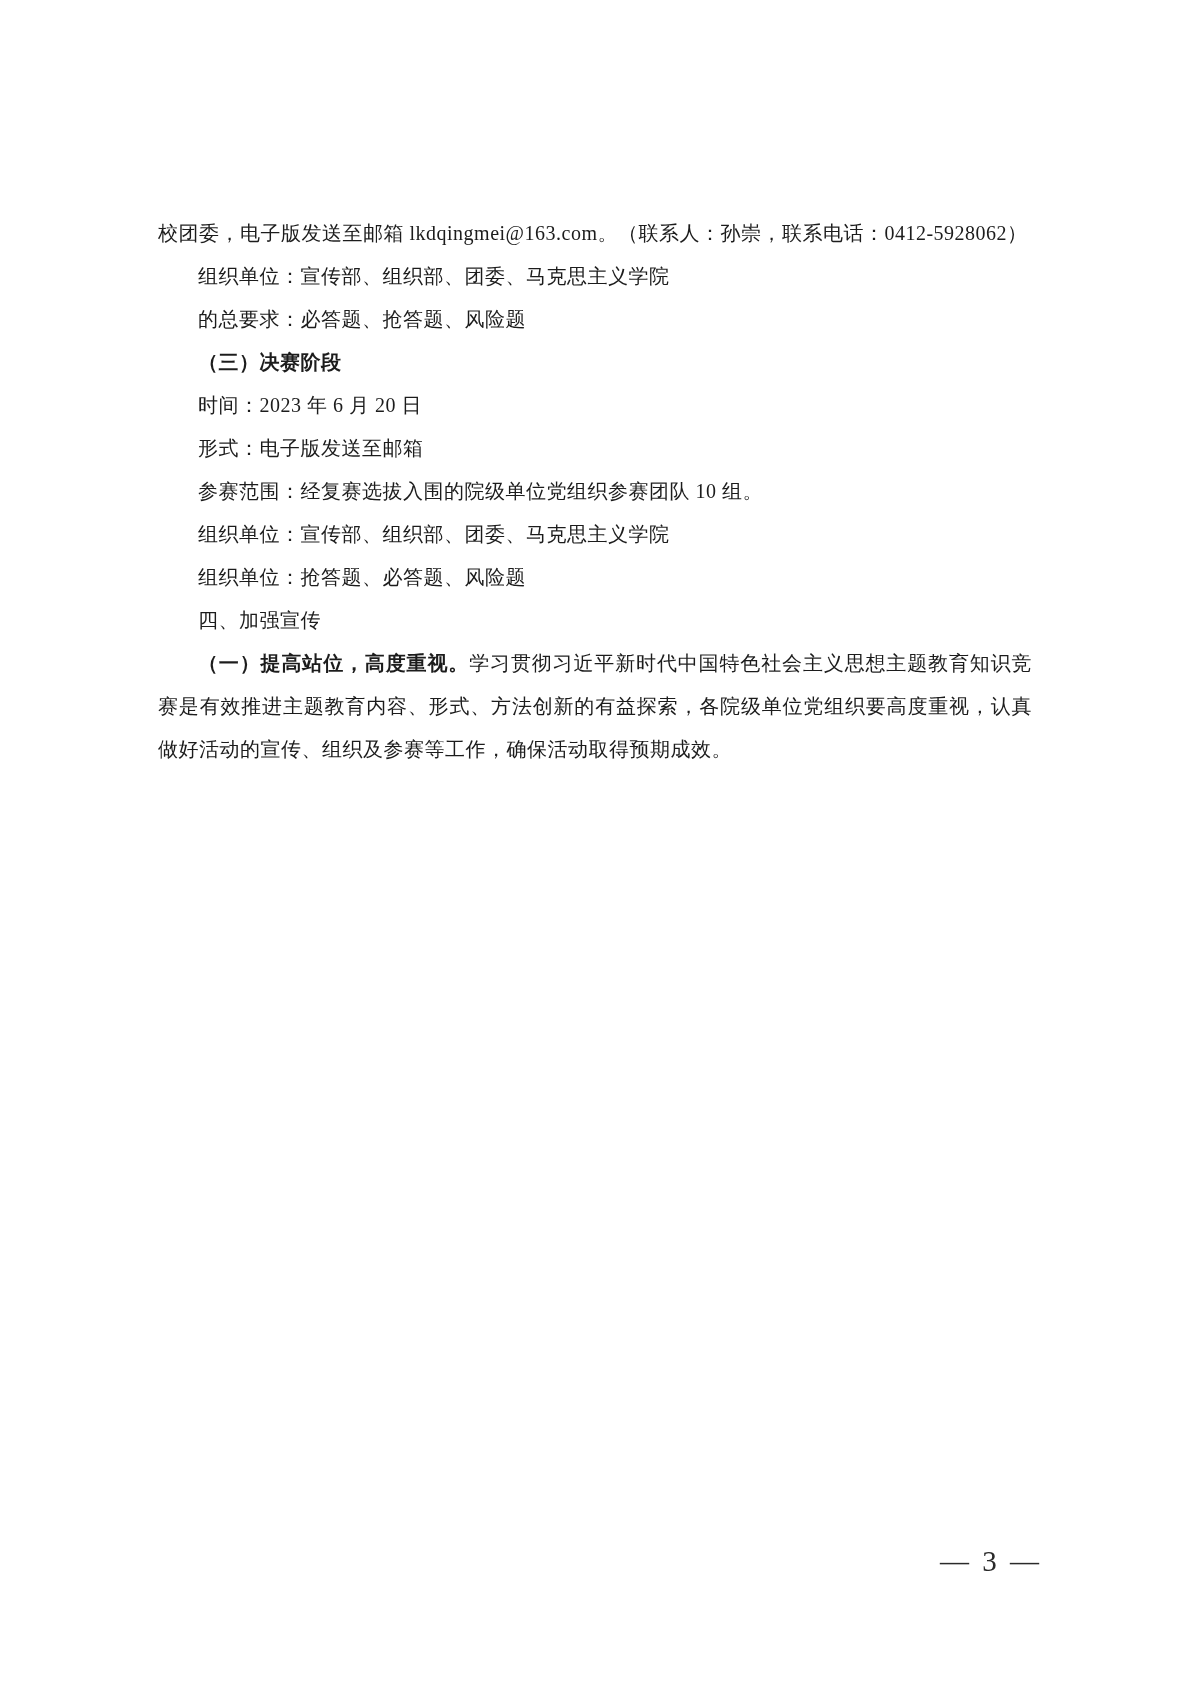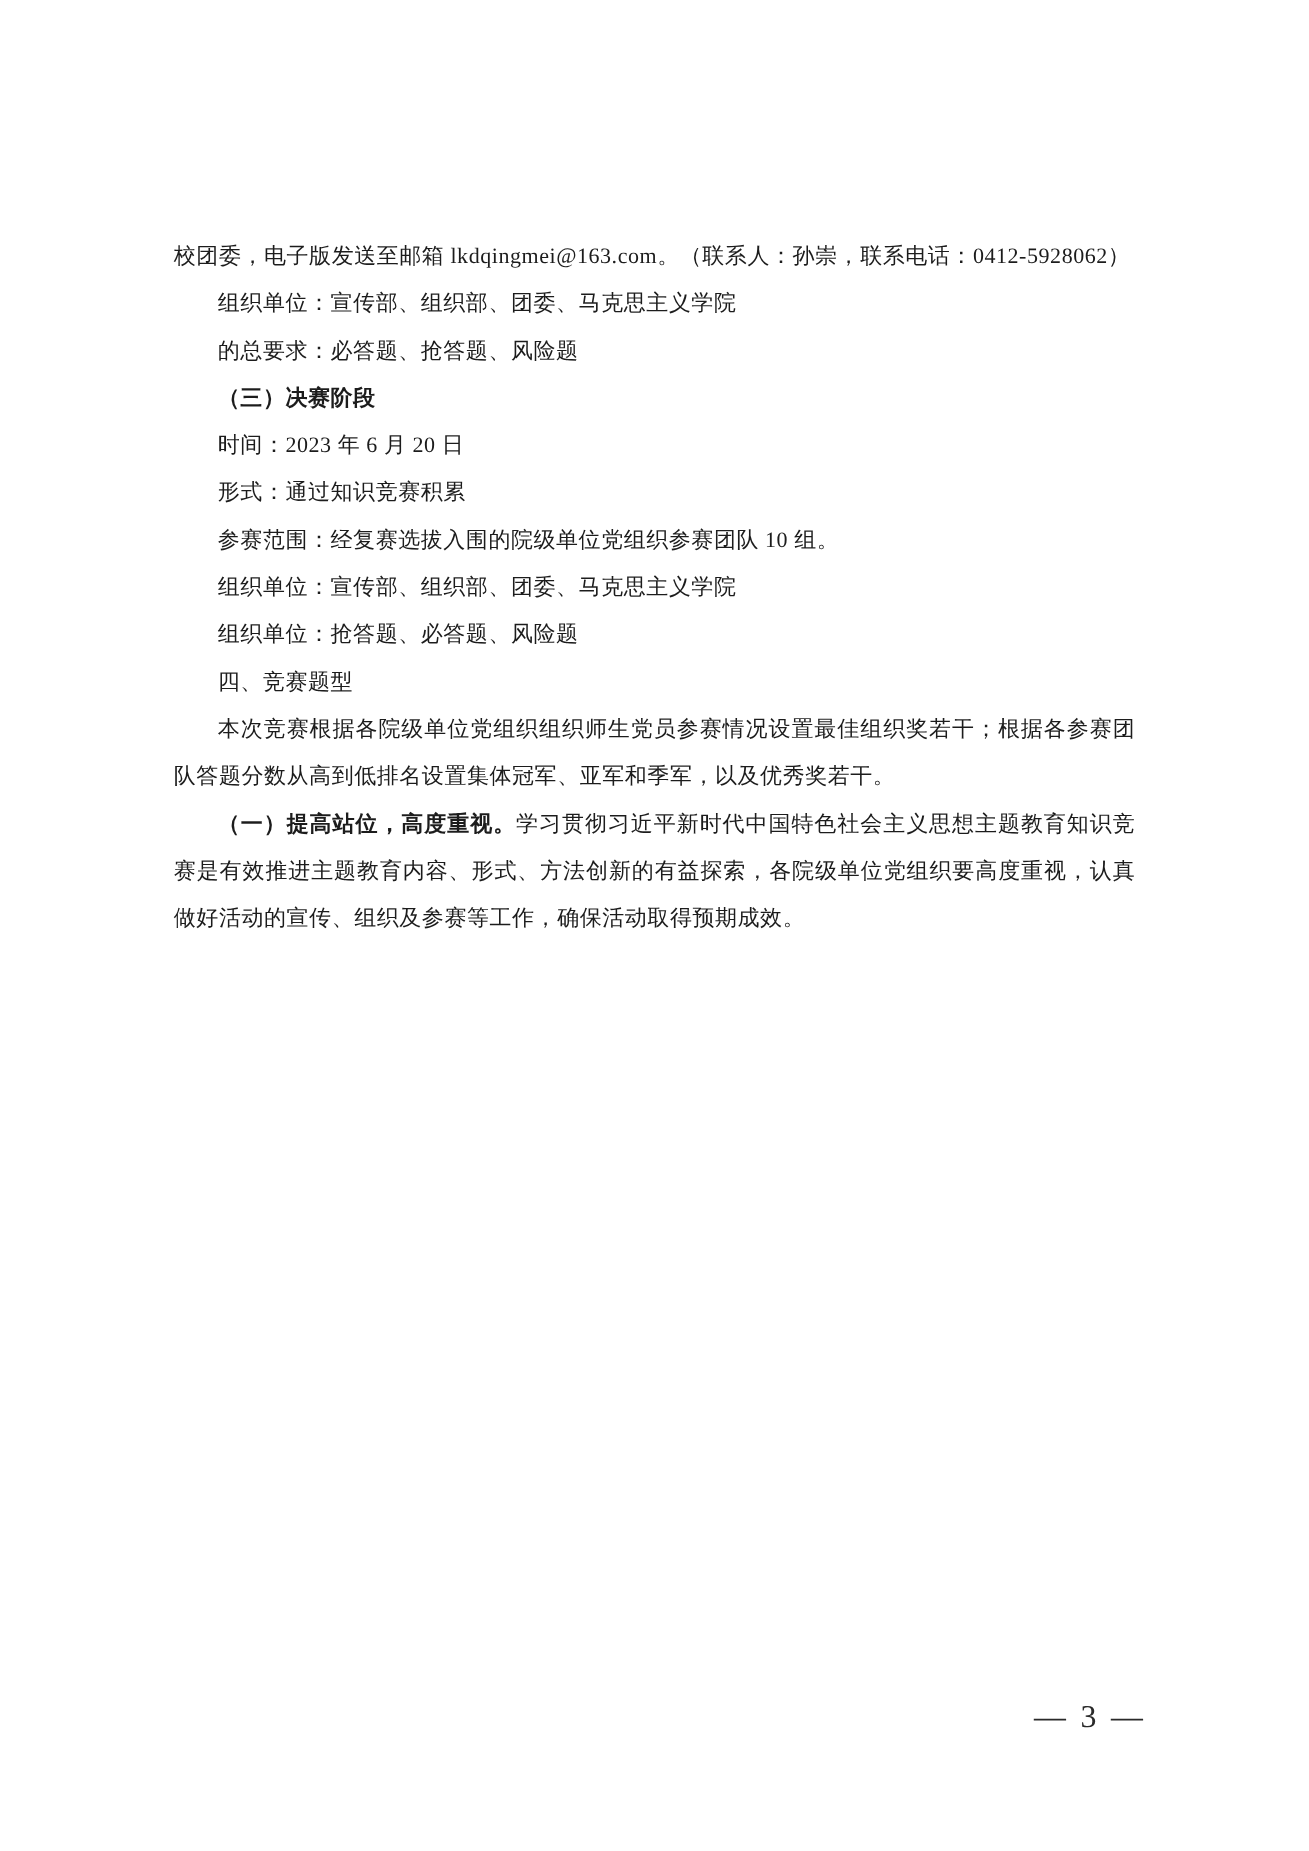--- a/index.html
+++ b/index.html
@@ -47,22 +47,21 @@
 </style>
 </head>
 <body>
 
 <div class="doc-content">
   <p class="para"><span class="lead"></span><span>校团委，电子版发送至邮箱 lkdqingmei@163.com。（联系人：孙崇，联系电话：0412-5928062）</span></p>
   <p class="para indent"><span class="lead"></span><span>组织单位：宣传部、组织部、团委、马克思主义学院</span></p>
   <p class="para indent"><span class="lead"></span><span>的总要求：必答题、抢答题、风险题</span></p>
   <p class="para indent"><span class="lead">（三）决赛阶段</span><span></span></p>
   <p class="para indent"><span class="lead"></span><span>时间：2023 年 6 月 20 日</span></p>
-  <p class="para indent"><span class="lead"></span><span>形式：通过知识竞赛积累</span></p>
+  <p class="para indent"><span class="lead"></span><span>形式：电子版发送至邮箱</span></p>
   <p class="para indent"><span class="lead"></span><span>参赛范围：经复赛选拔入围的院级单位党组织参赛团队 10 组。</span></p>
   <p class="para indent"><span class="lead"></span><span>组织单位：宣传部、组织部、团委、马克思主义学院</span></p>
   <p class="para indent"><span class="lead"></span><span>组织单位：抢答题、必答题、风险题</span></p>
-  <p class="para indent"><span class="lead"></span><span>四、竞赛题型</span></p>
-  <p class="para indent"><span class="lead"></span><span>本次竞赛根据各院级单位党组织组织师生党员参赛情况设置最佳组织奖若干；根据各参赛团队答题分数从高到低排名设置集体冠军、亚军和季军，以及优秀奖若干。</span></p>
+  <p class="para indent"><span class="lead"></span><span>四、加强宣传</span></p>
   <p class="para indent"><span class="lead">（一）提高站位，高度重视。</span><span>学习贯彻习近平新时代中国特色社会主义思想主题教育知识竞赛是有效推进主题教育内容、形式、方法创新的有益探索，各院级单位党组织要高度重视，认真做好活动的宣传、组织及参赛等工作，确保活动取得预期成效。</span></p>
 </div>
 
 <div class="page-num">— 3 —</div>
 
 </body></html>

